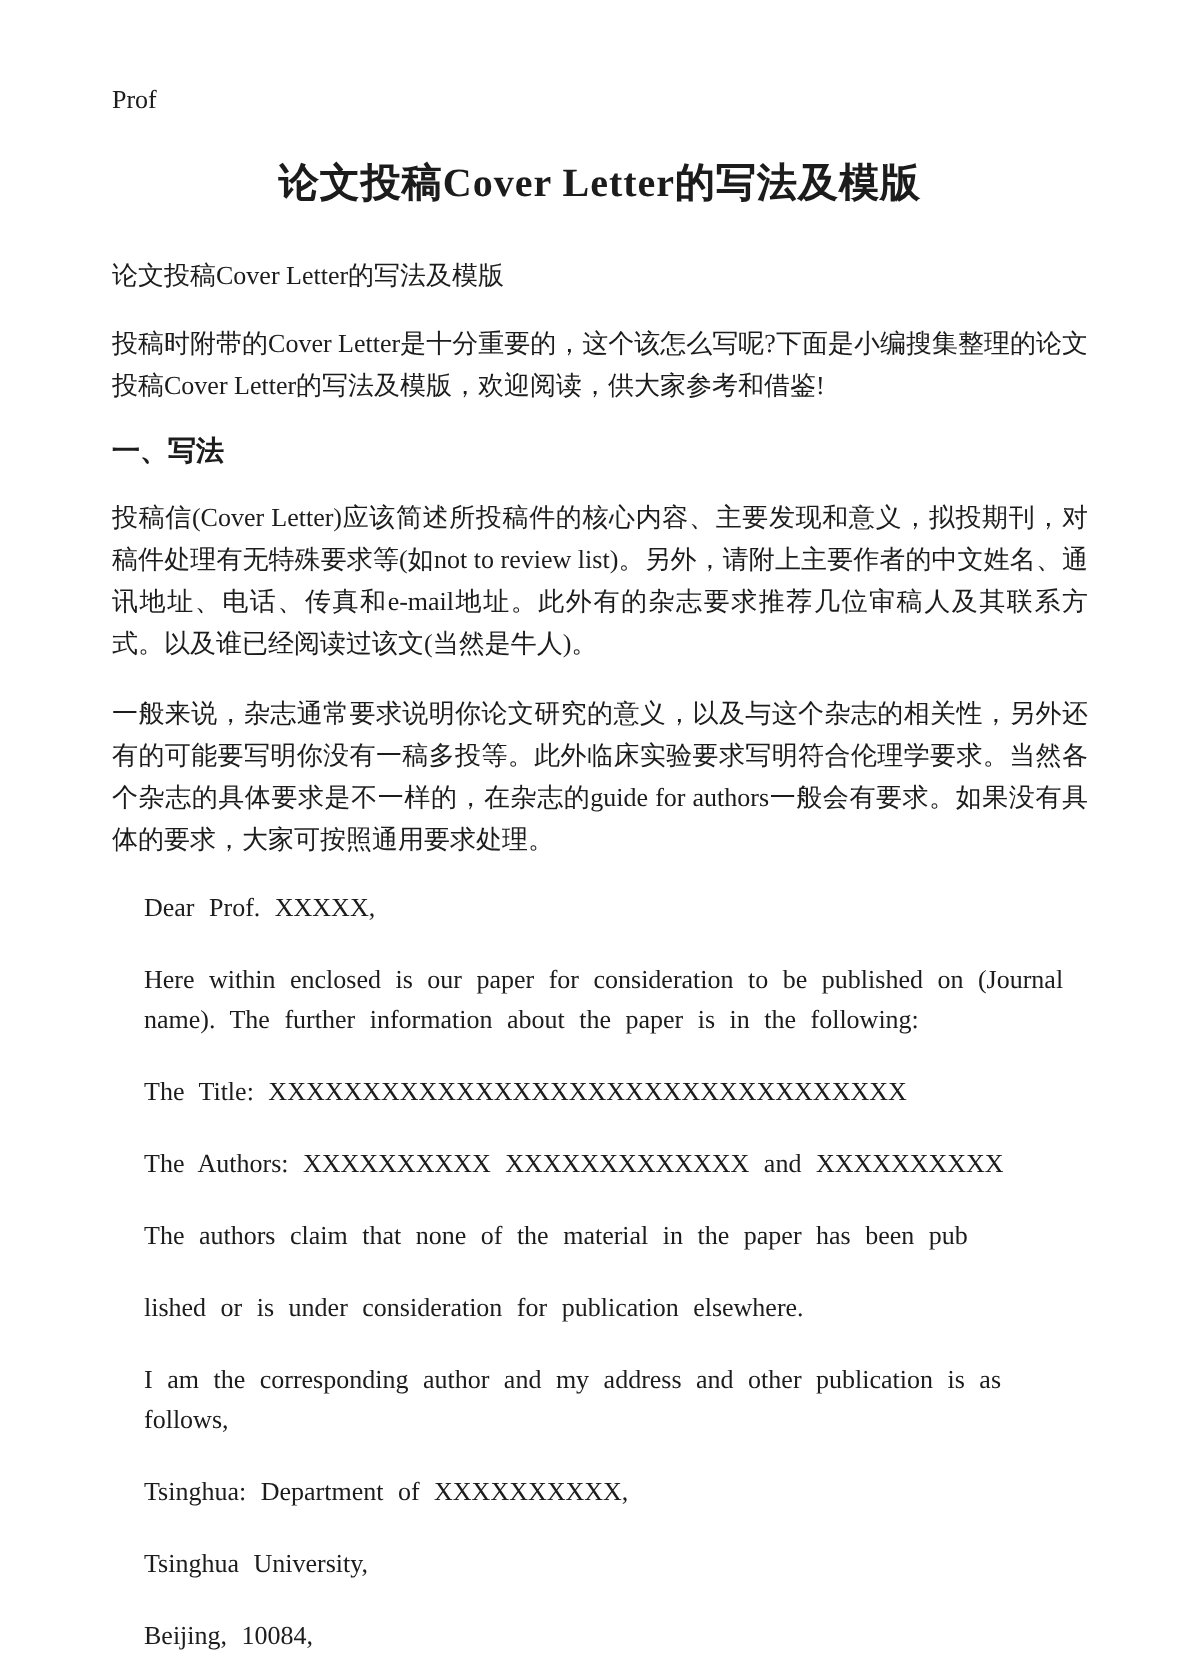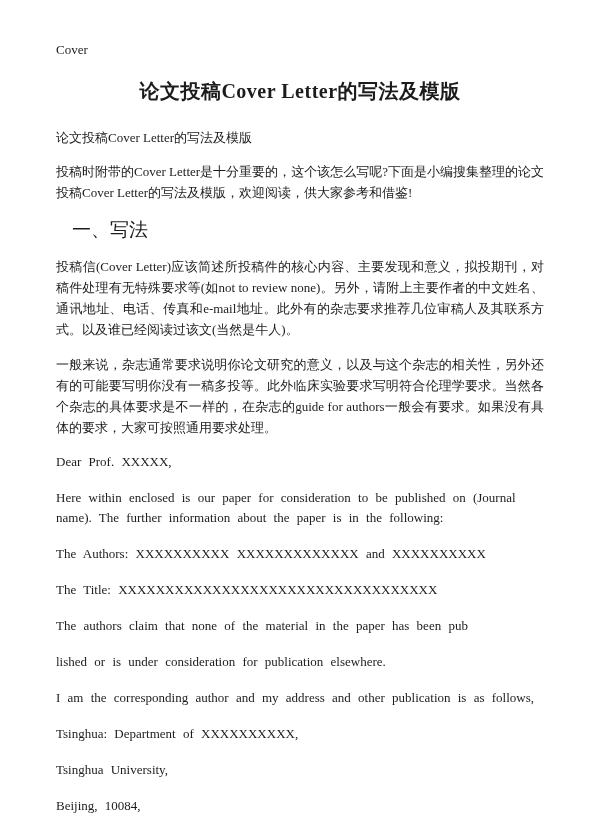--- a/index.html
+++ b/index.html
@@ -37,58 +37,58 @@
     text-align: justify;
     margin: 0 0 14px 0;
   }
 
   .subtitle {
     text-align: left;
     margin-bottom: 13px;
   }
 
   .section-heading {
-    font-size: 19px;
-    font-weight: normal;
-    margin: 6px 0 13px 16px;
+    font-size: 14px;
+    font-weight: bold;
+    margin: 6px 0 13px 0;
   }
 
   .letter p {
     font-size: 13px;
     line-height: 20px;
-    margin: 0 0 16px 0;
+    margin: 0 0 16px 16px;
     word-spacing: 4px;
     text-align: left;
   }
 </style>
 </head>
 <body>
 
 <div class="page">
 
-  <div class="print-label">Cover</div>
+  <div class="print-label">Prof</div>
 
   <h1 class="doc-title">论文投稿Cover Letter的写法及模版</h1>
 
   <p class="para subtitle">论文投稿Cover Letter的写法及模版</p>
 
   <p class="para">投稿时附带的Cover Letter是十分重要的，这个该怎么写呢?下面是小编搜集整理的论文投稿Cover Letter的写法及模版，欢迎阅读，供大家参考和借鉴!</p>
 
   <h2 class="section-heading">一、写法</h2>
 
-  <p class="para">投稿信(Cover Letter)应该简述所投稿件的核心内容、主要发现和意义，拟投期刊，对稿件处理有无特殊要求等(如not to review none)。另外，请附上主要作者的中文姓名、通讯地址、电话、传真和e-mail地址。此外有的杂志要求推荐几位审稿人及其联系方式。以及谁已经阅读过该文(当然是牛人)。</p>
+  <p class="para">投稿信(Cover Letter)应该简述所投稿件的核心内容、主要发现和意义，拟投期刊，对稿件处理有无特殊要求等(如not to review list)。另外，请附上主要作者的中文姓名、通讯地址、电话、传真和e-mail地址。此外有的杂志要求推荐几位审稿人及其联系方式。以及谁已经阅读过该文(当然是牛人)。</p>
 
   <p class="para">一般来说，杂志通常要求说明你论文研究的意义，以及与这个杂志的相关性，另外还有的可能要写明你没有一稿多投等。此外临床实验要求写明符合伦理学要求。当然各个杂志的具体要求是不一样的，在杂志的guide for authors一般会有要求。如果没有具体的要求，大家可按照通用要求处理。</p>
 
 
   <div class="letter">
     <p>Dear Prof. XXXXX,</p>
     <p>Here within enclosed is our paper for consideration to be published on (Journal name). The further information about the paper is in the following:</p>
+    <p>The Title: XXXXXXXXXXXXXXXXXXXXXXXXXXXXXXXXXX</p>
     <p>The Authors: XXXXXXXXXX XXXXXXXXXXXXX and XXXXXXXXXX</p>
-    <p>The Title: XXXXXXXXXXXXXXXXXXXXXXXXXXXXXXXXXX</p>
     <p>The authors claim that none of the material in the paper has been pub</p>
     <p>lished or is under consideration for publication elsewhere.</p>
     <p>I am the corresponding author and my address and other publication is as follows,</p>
     <p>Tsinghua: Department of XXXXXXXXXX,</p>
     <p>Tsinghua University,</p>
     <p>Beijing, 10084,</p>
 
   </div>
 
 </div>

